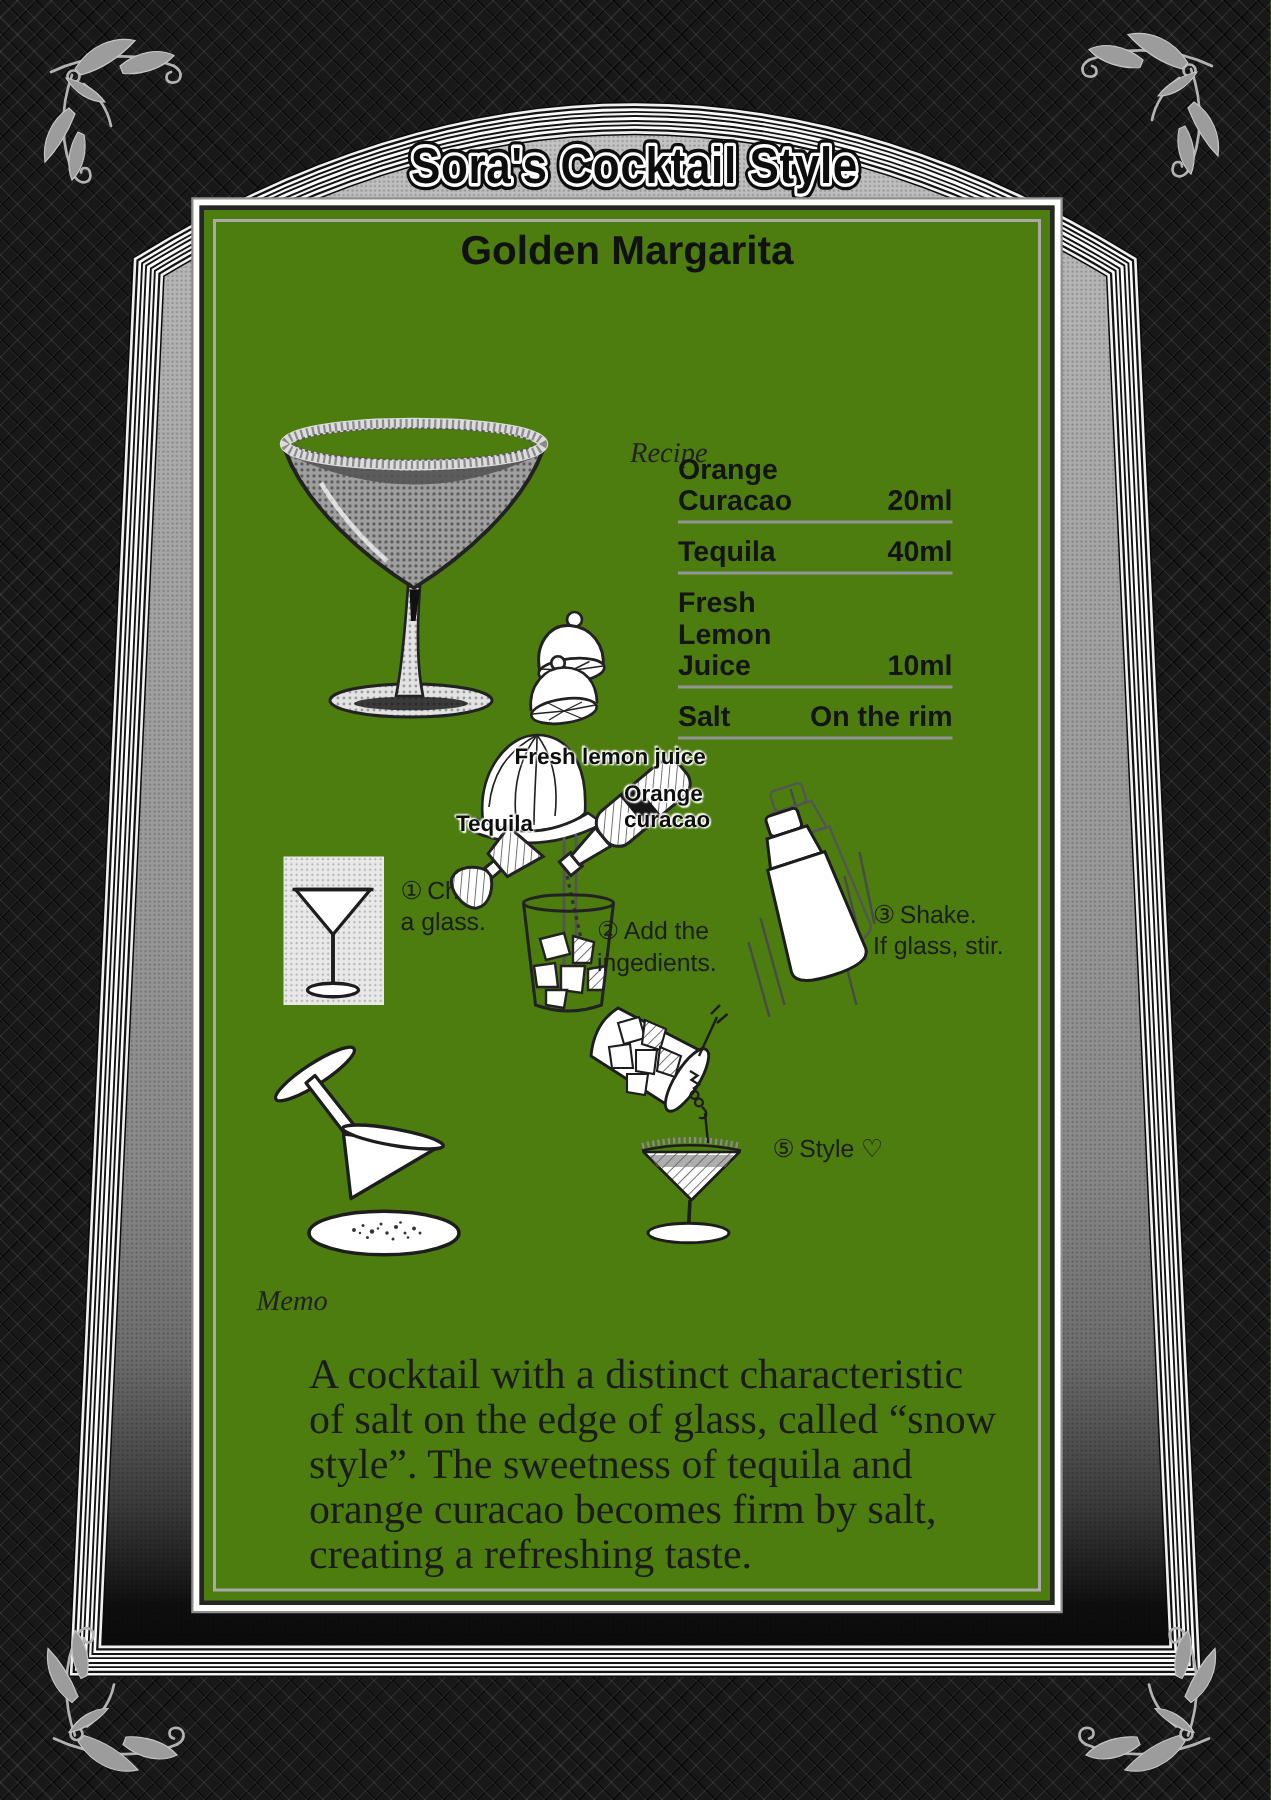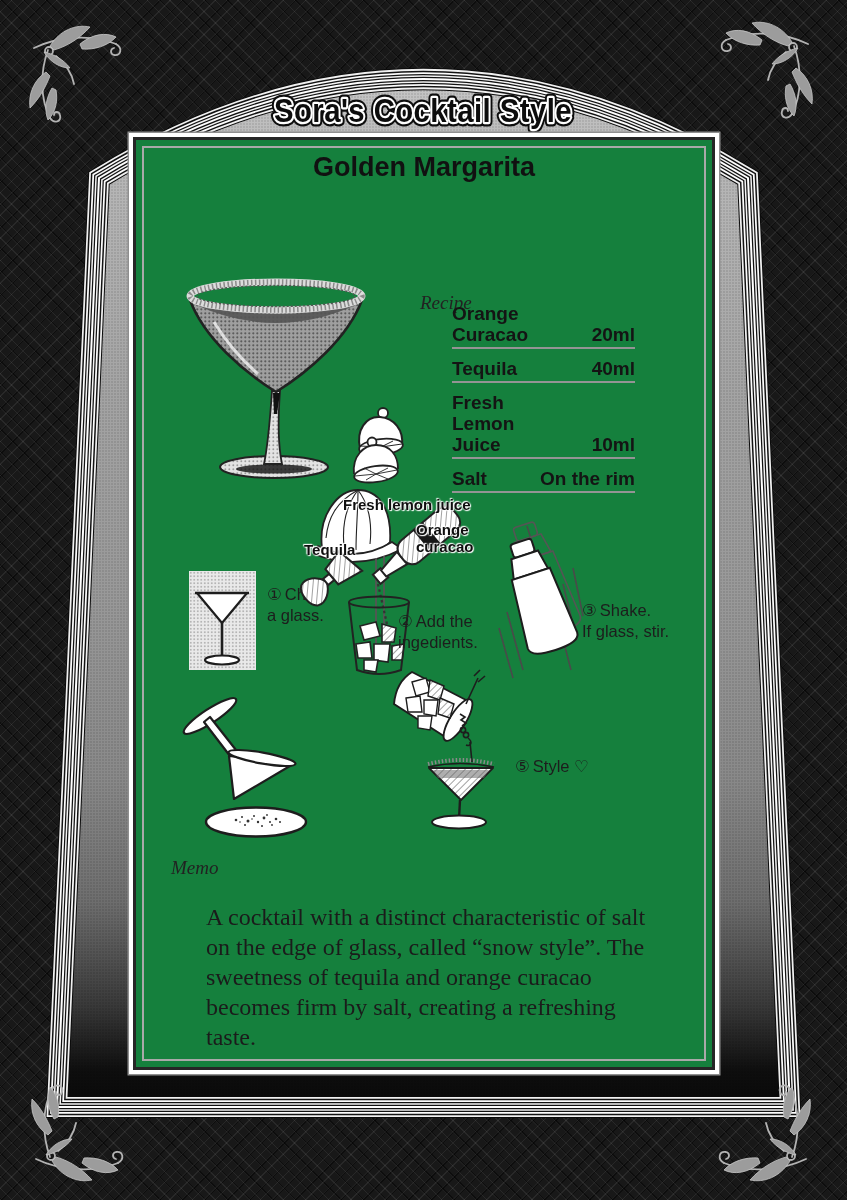--- a/index.html
+++ b/index.html
@@ -20,23 +20,22 @@
   .corner.tr{left:718px;top:16px;transform:scaleX(-1);}
   .corner.bl{left:26px;top:1082px;transform:scaleY(-1);}
   .corner.br{left:716px;top:1082px;transform:scale(-1,-1);}
   .title-svg{position:absolute;left:0;top:82px;width:847px;height:56px;}
   .title-svg text{
     font-family:"Liberation Sans","DejaVu Sans",sans-serif;
     font-weight:bold;font-size:34px;letter-spacing:.5px;
   }
   .card{
     position:absolute;left:133px;top:137px;width:564px;height:927px;
-    background:#15803d;border:3px solid #262626;
+    background:#4d7c0f;border:3px solid #262626;
     box-shadow:0 0 0 4px #fff,0 0 0 5.5px #8f8f8f;
-    padding-left:12px;
   }
   .inner-line{position:absolute;inset:6px;border:2px solid #a9a9a9;pointer-events:none;}
   .content{position:absolute;inset:0;}
   .card-title{
     position:absolute;top:12px;left:0;width:100%;text-align:center;
     font-size:27px;font-weight:bold;color:#111;margin:0;letter-spacing:0;
   }
   .serif-head{
     position:absolute;font-family:"Liberation Serif","DejaVu Serif",serif;
     font-style:italic;font-size:19px;color:#222;
@@ -58,21 +57,21 @@
   }
   .step1-box{
     position:absolute;left:53px;top:431px;width:67px;height:99px;
     background-color:#e9e9e9;
     background-image:radial-gradient(#b5b5b5 0.8px, transparent 0.95px);
     background-size:3.5px 3.5px;
   }
   .memo-text{
     position:absolute;left:70px;top:762px;width:458px;
     font-family:"Liberation Serif","DejaVu Serif",serif;
-    font-size:24px;line-height:30px;color:#1b1b1b;
+    font-size:28px;line-height:30px;color:#1b1b1b;
   }
 </style>
 </head>
 <body>
 
 <svg class="frame-svg" width="847" height="1200" viewBox="0 0 847 1200">
   <defs>
     <linearGradient id="matGrad" x1="0" y1="0" x2="0" y2="1">
       <stop offset="0" stop-color="#c6c6c6"></stop>
       <stop offset="0.08" stop-color="#b8b8b8"></stop>

